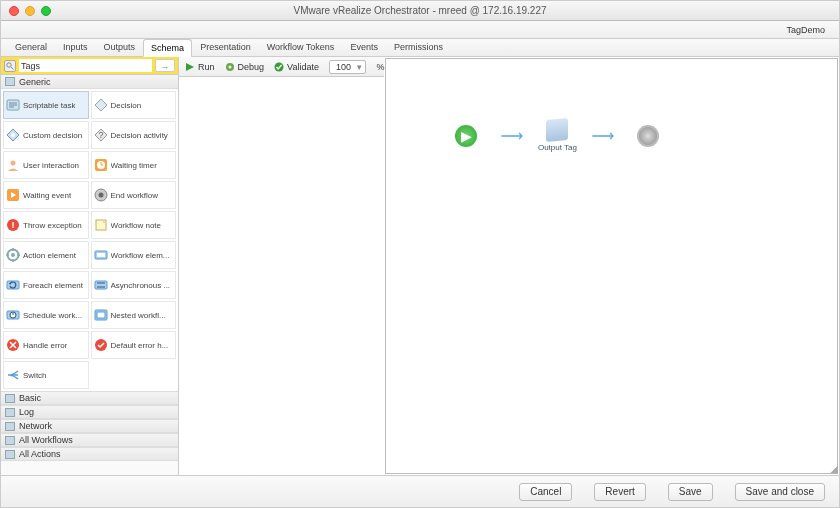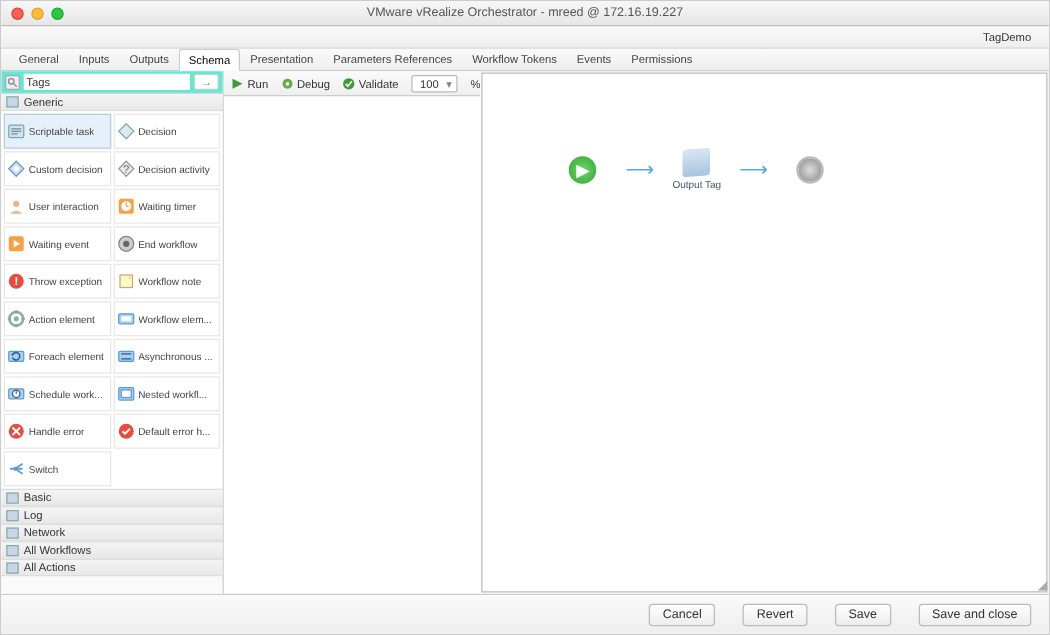--- a/index.html
+++ b/index.html
@@ -10,21 +10,21 @@
 .tl.r{background:#ff5f57;border:1px solid #e33e32}
 .tl.y{background:#ffbd2e;border:1px solid #e09e3e}
 .tl.g{background:#28c940;border:1px solid #17a92c}
 .titlebar .title{position:absolute;left:0;right:0;text-align:center;font-size:10px;color:#555}
 .toprow{height:18px;background:linear-gradient(#fafafa,#eee);border-bottom:1px solid #ccc;display:flex;align-items:center;justify-content:flex-end;padding-right:14px;font-size:10px;color:#555}
 .tabs{height:18px;background:linear-gradient(#fafafa,#eee);display:flex;align-items:flex-end;padding-left:6px;border-bottom:1px solid #ccc}
 .tab{padding:3px 7px;border:1px solid transparent;color:#444;cursor:pointer}
 .tab.active{background:#fff;border:1px solid #ccc;border-bottom:1px solid #fff;margin-bottom:-1px;border-radius:3px 3px 0 0;color:#000}
 .main{display:flex;height:calc(100% - 20px - 18px - 18px - 32px)}
 .sidebar{width:178px;border-right:1px solid #ccc;display:flex;flex-direction:column;background:#fafafa}
-.search{height:18px;display:flex;align-items:center;background:#5eead4;border-bottom:1px solid #ccc;padding:0 3px;gap:3px}
+.search{height:18px;display:flex;align-items:center;background:#fde047;border-bottom:1px solid #ccc;padding:0 3px;gap:3px}
 .search .sicon{width:12px;height:12px;border:1px solid #aaa;border-radius:2px;background:#eee;display:flex;align-items:center;justify-content:center}
 .search input{flex:1;border:none;background:#fff;height:13px;padding:0 2px;font-size:9px}
 .search .go{width:20px;height:13px;background:#fff;border:1px solid #ccc;border-radius:2px;display:flex;align-items:center;justify-content:center;color:#5a9}
 .cat{height:14px;background:linear-gradient(#f4f4f4,#e8e8e8);border-bottom:1px solid #ddd;display:flex;align-items:center;padding-left:4px;color:#567;cursor:pointer}
 .cat .cicon{width:10px;height:9px;background:#c8d6e6;border:1px solid #8aa;margin-right:4px}
 .grid{display:grid;grid-template-columns:1fr 1fr;gap:2px;padding:2px;background:#fff}
 .pitem{height:28px;border:1px solid #e8e8e8;display:flex;align-items:center;gap:3px;padding:0 2px;cursor:grab;background:#fff}
 .pitem.sel{background:#e6f0fa;border-color:#bcd}
 .pitem .pic{width:14px;height:14px;flex-shrink:0;display:flex;align-items:center;justify-content:center;border-radius:2px}
 .pitem .lbl{font-size:8px;color:#444;white-space:nowrap;overflow:hidden;text-overflow:ellipsis}
@@ -62,21 +62,20 @@
 <div class="toprow">
   <span>TagDemo</span>
 </div>
 
 <div class="tabs">
   <div class="tab">General</div>
   <div class="tab">Inputs</div>
   <div class="tab">Outputs</div>
   <div class="tab active">Schema</div>
   <div class="tab">Presentation</div>
-  <div class="tab">Parameters References</div>
   <div class="tab">Workflow Tokens</div>
   <div class="tab">Events</div>
   <div class="tab">Permissions</div>
 </div>
 
 <div class="main">
   <div class="sidebar">
     <div class="search">
       <div class="sicon">
         <svg width="8" height="8" viewBox="0 0 8 8">

